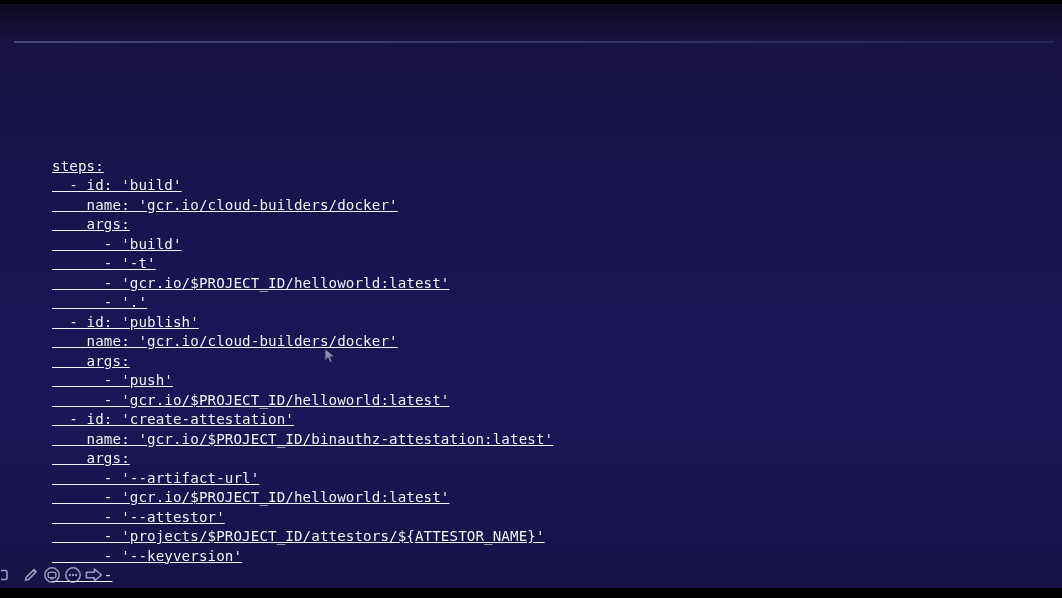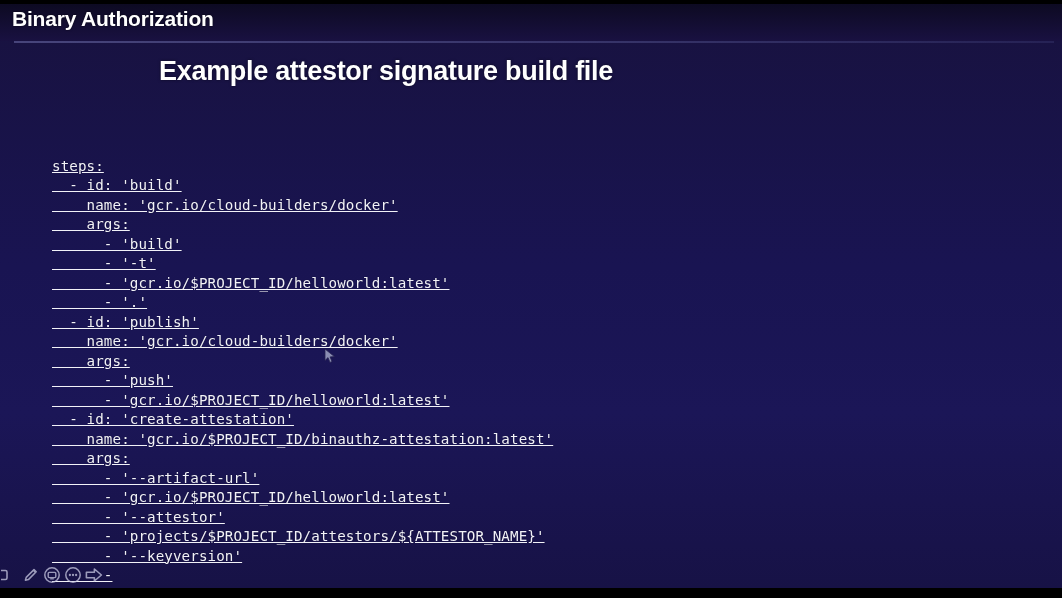--- a/index.html
+++ b/index.html
@@ -159,25 +159,23 @@
 <body>
 
 <div id="slide-root">
 
   <div class="top-black"></div>
 
   <div class="slide-canvas">
 
     <div class="title-band"></div>
 
-    <div class="deck-title">Binary Authorization</div>
 
     <div class="header-divider"></div>
 
-    <div class="slide-heading">Example attestor signature build file</div>
 
     <div class="code-block" id="code-block">
       
     <div class="code-line">steps:</div><div class="code-line">  - id: 'build'</div><div class="code-line">    name: 'gcr.io/cloud-builders/docker'</div><div class="code-line">    args:</div><div class="code-line">      - 'build'</div><div class="code-line">      - '-t'</div><div class="code-line">      - 'gcr.io/$PROJECT_ID/helloworld:latest'</div><div class="code-line">      - '.'</div><div class="code-line">  - id: 'publish'</div><div class="code-line">    name: 'gcr.io/cloud-builders/docker'</div><div class="code-line">    args:</div><div class="code-line">      - 'push'</div><div class="code-line">      - 'gcr.io/$PROJECT_ID/helloworld:latest'</div><div class="code-line">  - id: 'create-attestation'</div><div class="code-line">    name: 'gcr.io/$PROJECT_ID/binauthz-attestation:latest'</div><div class="code-line">    args:</div><div class="code-line">      - '--artifact-url'</div><div class="code-line">      - 'gcr.io/$PROJECT_ID/helloworld:latest'</div><div class="code-line">      - '--attestor'</div><div class="code-line">      - 'projects/$PROJECT_ID/attestors/${ATTESTOR_NAME}'</div><div class="code-line">      - '--keyversion'</div><div class="code-line">      -</div><div class="code-line wrap flush" style="margin-left: -45px; width: 1010px;">'projects/${PROJECT_ID}/locations/${KMS_KEY_LOCATION}/keyRings/${KMS_KEYRING_NAME}/cryptoKeys/${KMS_KEY_NAME}/cryptoKeyVersions/${KMS_KEY_VERSION}'</div></div>
 
     <div class="cursor-artifact">
       <svg width="13" height="16" viewBox="0 0 13 16" aria-hidden="true">
         <path d="M1 1 L1 12.5 L4 9.6 L6 14.4 L8 13.5 L6.1 8.9 L10.4 8.6 Z" fill="#9fa3c4" stroke="#2a2550" stroke-width="0.8"></path>
       </svg>
     </div>

